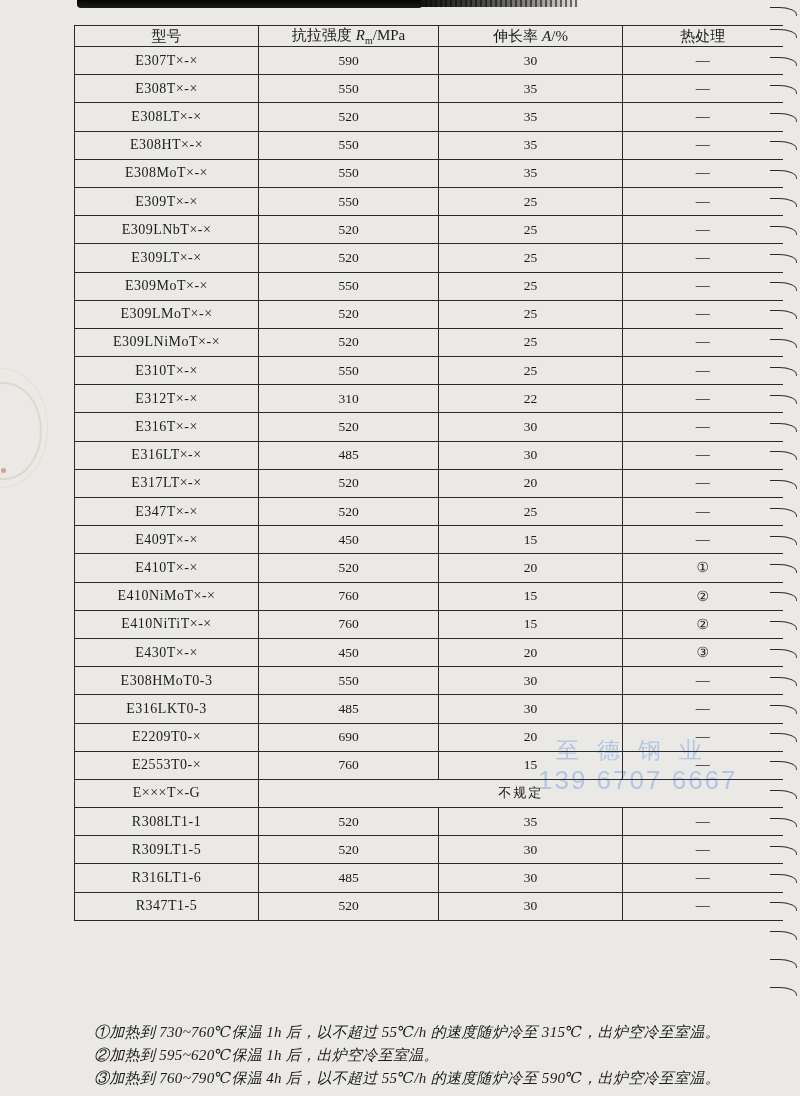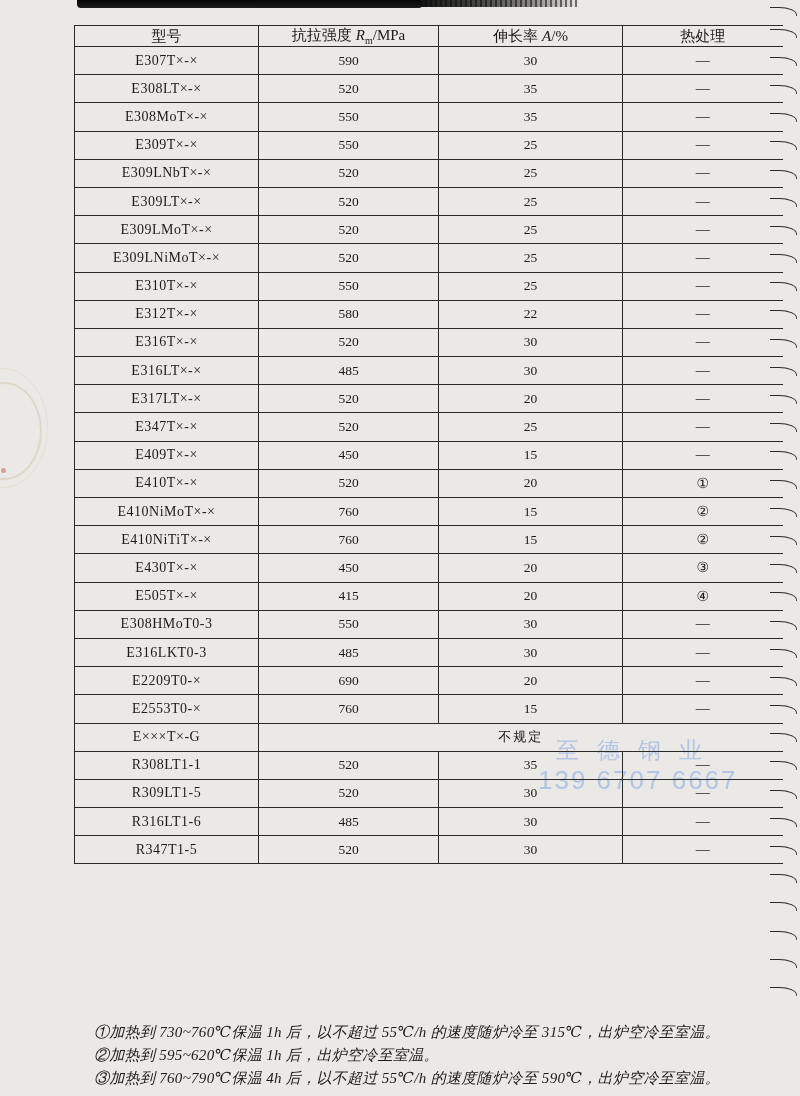--- a/index.html
+++ b/index.html
@@ -129,26 +129,38 @@
       </tr>
     </thead>
     <tbody id="tbody">
         <tr>
           <td class="model">E307T×-×</td>
           <td class="tensile">590</td>
           <td class="elongation">30</td>
           <td class="heat">—</td>
         </tr>
         <tr>
+          <td class="model">E308T×-×</td>
+          <td class="tensile">550</td>
+          <td class="elongation">35</td>
+          <td class="heat">—</td>
+        </tr>
+        <tr>
           <td class="model">E308LT×-×</td>
           <td class="tensile">520</td>
           <td class="elongation">35</td>
           <td class="heat">—</td>
         </tr>
         <tr>
+          <td class="model">E308HT×-×</td>
+          <td class="tensile">550</td>
+          <td class="elongation">35</td>
+          <td class="heat">—</td>
+        </tr>
+        <tr>
           <td class="model">E308MoT×-×</td>
           <td class="tensile">550</td>
           <td class="elongation">35</td>
           <td class="heat">—</td>
         </tr>
         <tr>
           <td class="model">E309T×-×</td>
           <td class="tensile">550</td>
           <td class="elongation">25</td>
           <td class="heat">—</td>
@@ -159,40 +171,46 @@
           <td class="elongation">25</td>
           <td class="heat">—</td>
         </tr>
         <tr>
           <td class="model">E309LT×-×</td>
           <td class="tensile">520</td>
           <td class="elongation">25</td>
           <td class="heat">—</td>
         </tr>
         <tr>
+          <td class="model">E309MoT×-×</td>
+          <td class="tensile">550</td>
+          <td class="elongation">25</td>
+          <td class="heat">—</td>
+        </tr>
+        <tr>
           <td class="model">E309LMoT×-×</td>
           <td class="tensile">520</td>
           <td class="elongation">25</td>
           <td class="heat">—</td>
         </tr>
         <tr>
           <td class="model">E309LNiMoT×-×</td>
           <td class="tensile">520</td>
           <td class="elongation">25</td>
           <td class="heat">—</td>
         </tr>
         <tr>
           <td class="model">E310T×-×</td>
           <td class="tensile">550</td>
           <td class="elongation">25</td>
           <td class="heat">—</td>
         </tr>
         <tr>
           <td class="model">E312T×-×</td>
-          <td class="tensile">580</td>
+          <td class="tensile">310</td>
           <td class="elongation">22</td>
           <td class="heat">—</td>
         </tr>
         <tr>
           <td class="model">E316T×-×</td>
           <td class="tensile">520</td>
           <td class="elongation">30</td>
           <td class="heat">—</td>
         </tr>
         <tr>
@@ -235,26 +253,20 @@
           <td class="model">E410NiTiT×-×</td>
           <td class="tensile">760</td>
           <td class="elongation">15</td>
           <td class="heat">②</td>
         </tr>
         <tr>
           <td class="model">E430T×-×</td>
           <td class="tensile">450</td>
           <td class="elongation">20</td>
           <td class="heat">③</td>
-        </tr>
-        <tr>
-          <td class="model">E505T×-×</td>
-          <td class="tensile">415</td>
-          <td class="elongation">20</td>
-          <td class="heat">④</td>
         </tr>
         <tr>
           <td class="model">E308HMoT0-3</td>
           <td class="tensile">550</td>
           <td class="elongation">30</td>
           <td class="heat">—</td>
         </tr>
         <tr>
           <td class="model">E316LKT0-3</td>
           <td class="tensile">485</td>

